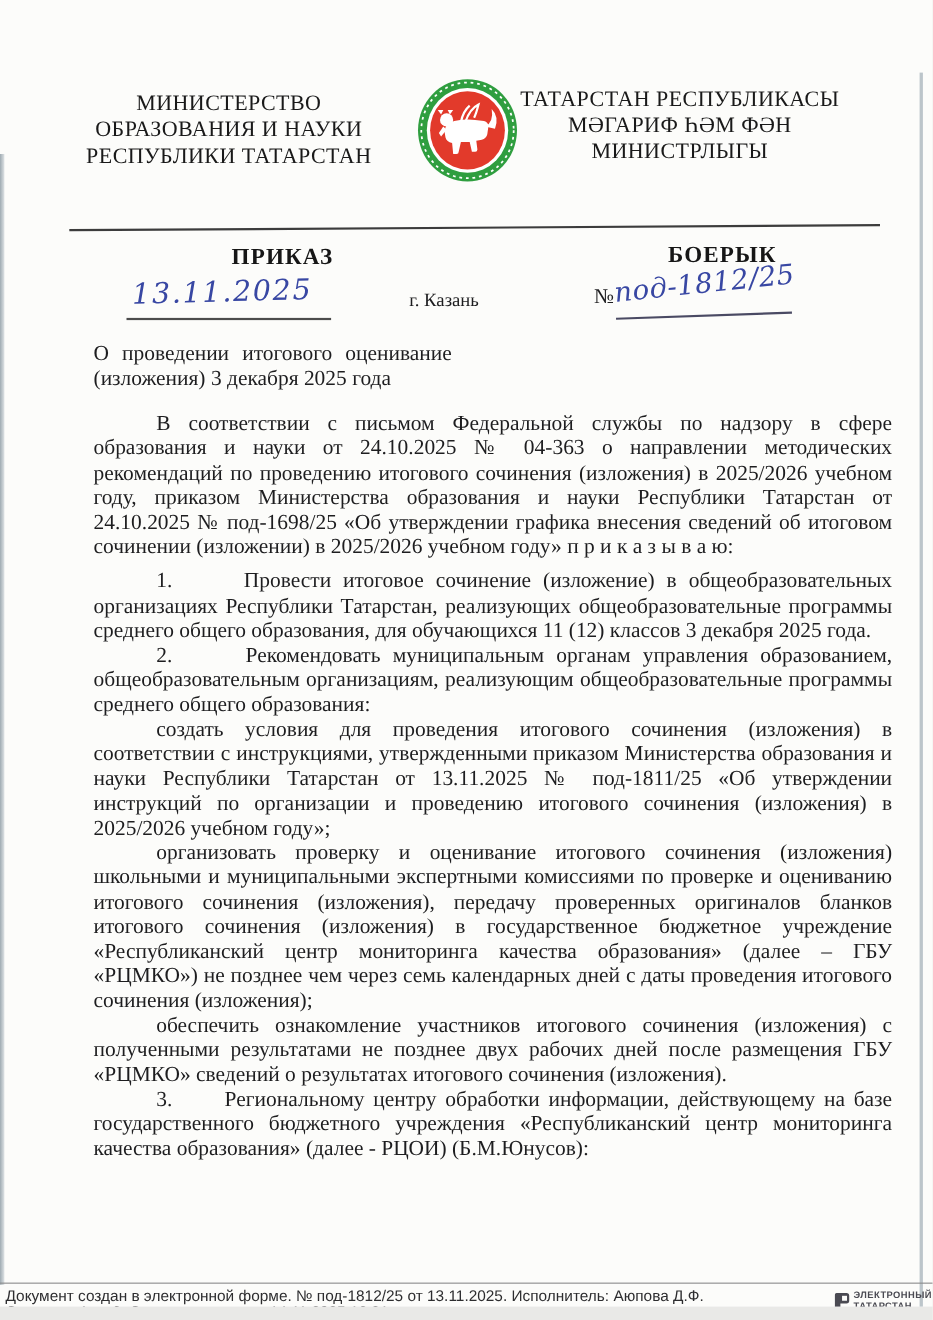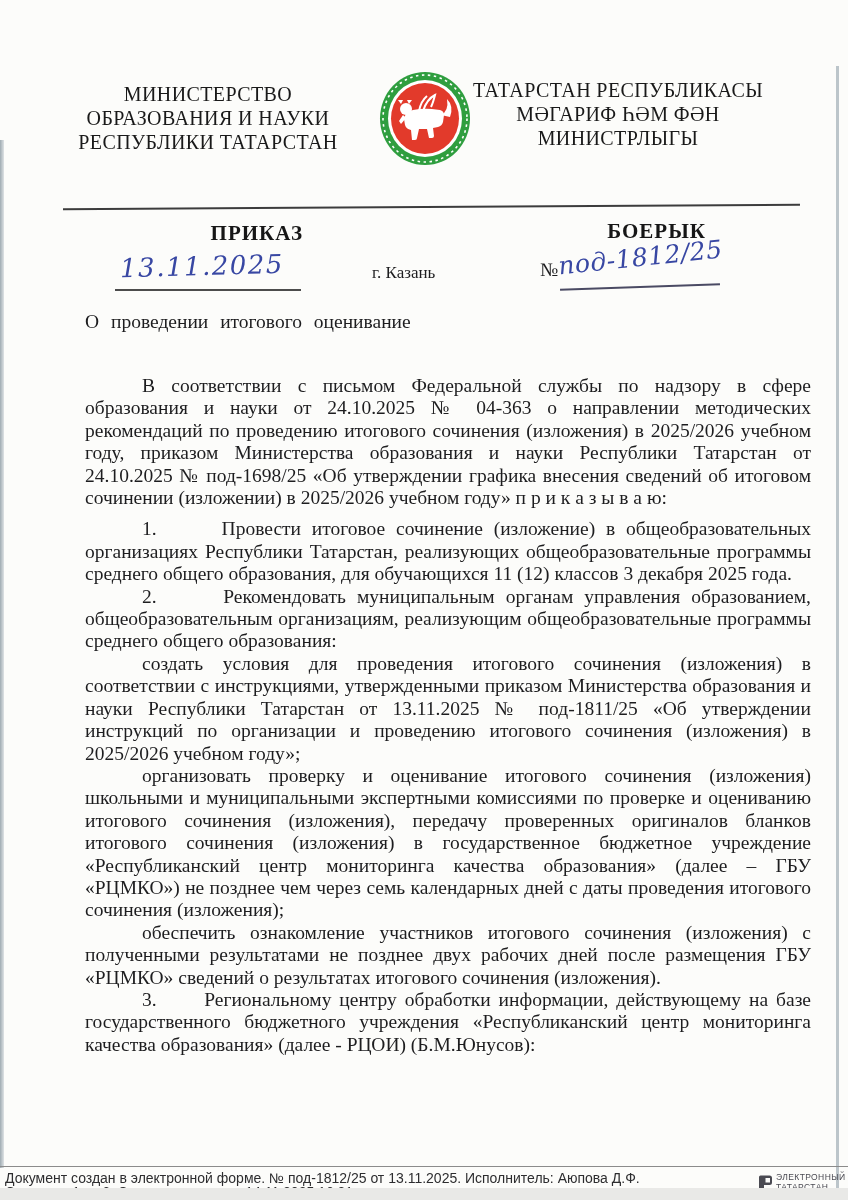--- a/index.html
+++ b/index.html
@@ -41,21 +41,21 @@
   .subject .l1{word-spacing:7px;}
   .body{position:absolute;left:85px;top:375px;width:726px;font-size:19.5px;
     line-height:22.4px;text-align:justify;}
   .body p{margin:0;text-indent:57px;}
   .body p.gap{margin-top:9px;}
   
   .footer-rule{position:absolute;left:0;top:1166px;width:848px;height:1px;background:#8b8b8b;}
   .footer{position:absolute;left:5px;top:1171px;font-family:"Liberation Sans",sans-serif;
     font-size:14px;line-height:14px;color:#2d2d2f;}
   .logo{position:absolute;left:758px;top:1173px;display:flex;align-items:center;gap:3px;}
-  .logo-txt{font-family:"Liberation Sans",sans-serif;font-size:8.5px;font-weight:normal;
+  .logo-txt{font-family:"Liberation Sans",sans-serif;font-size:8.5px;font-weight:bold;
     line-height:9.5px;letter-spacing:.4px;color:#4a4a52;white-space:nowrap;}
 </style>
 </head>
 <body>
 
 <div id="page">
 
   <div class="edge-left"></div>
   <div class="edge-right"></div>
 
@@ -97,20 +97,21 @@
 
   <div class="hw hw-date">13.11.2025</div>
   <div class="date-line"></div>
   <div class="city">г. Казань</div>
   <div class="num-sign">№</div>
   <div class="hw hw-num">под-1812/25</div>
   <div class="num-line"></div>
 
   <div class="subject">
     <div class="l1">О проведении итогового оценивание</div>
+    <div>(изложения) 3 декабря 2025 года</div>
   </div>
 
   <div class="body">
     <p>В соответствии с письмом Федеральной службы по надзору в сфере образования и науки от 24.10.2025 № 04-363 о направлении методических рекомендаций по проведению итогового сочинения (изложения) в 2025/2026 учебном году, приказом Министерства образования и науки Республики Татарстан от 24.10.2025 № под-1698/25 «Об утверждении графика внесения сведений об итоговом сочинении (изложении) в 2025/2026 учебном году» п р и к а з ы в а ю:</p>
     <p class="gap">1.&nbsp;&nbsp;&nbsp;&nbsp;&nbsp;&nbsp;Провести итоговое сочинение (изложение) в общеобразовательных организациях Республики Татарстан, реализующих общеобразовательные программы среднего общего образования, для обучающихся 11 (12) классов 3 декабря 2025 года.</p>
     <p>2.&nbsp;&nbsp;&nbsp;&nbsp;&nbsp;&nbsp;Рекомендовать муниципальным органам управления образованием, общеобразовательным организациям, реализующим общеобразовательные программы среднего общего образования:</p>
     <p>создать условия для проведения итогового сочинения (изложения) в соответствии с инструкциями, утвержденными приказом Министерства образования и науки Республики Татарстан от 13.11.2025 № под-1811/25 «Об утверждении инструкций по организации и проведению итогового сочинения (изложения) в 2025/2026 учебном году»;</p>
     <p>организовать проверку и оценивание итогового сочинения (изложения) школьными и муниципальными экспертными комиссиями по проверке и оцениванию итогового сочинения (изложения), передачу проверенных оригиналов бланков итогового сочинения (изложения) в государственное бюджетное учреждение «Республиканский центр мониторинга качества образования» (далее – ГБУ «РЦМКО») не позднее чем через семь календарных дней с даты проведения итогового сочинения (изложения);</p>
     <p>обеспечить ознакомление участников итогового сочинения (изложения) с полученными результатами не позднее двух рабочих дней после размещения ГБУ «РЦМКО» сведений о результатах итогового сочинения (изложения).</p>
     <p>3.&nbsp;&nbsp;&nbsp;&nbsp;&nbsp;&nbsp;Региональному центру обработки информации, действующему на базе государственного бюджетного учреждения «Республиканский центр мониторинга качества образования» (далее - РЦОИ) (Б.М.Юнусов):</p>

